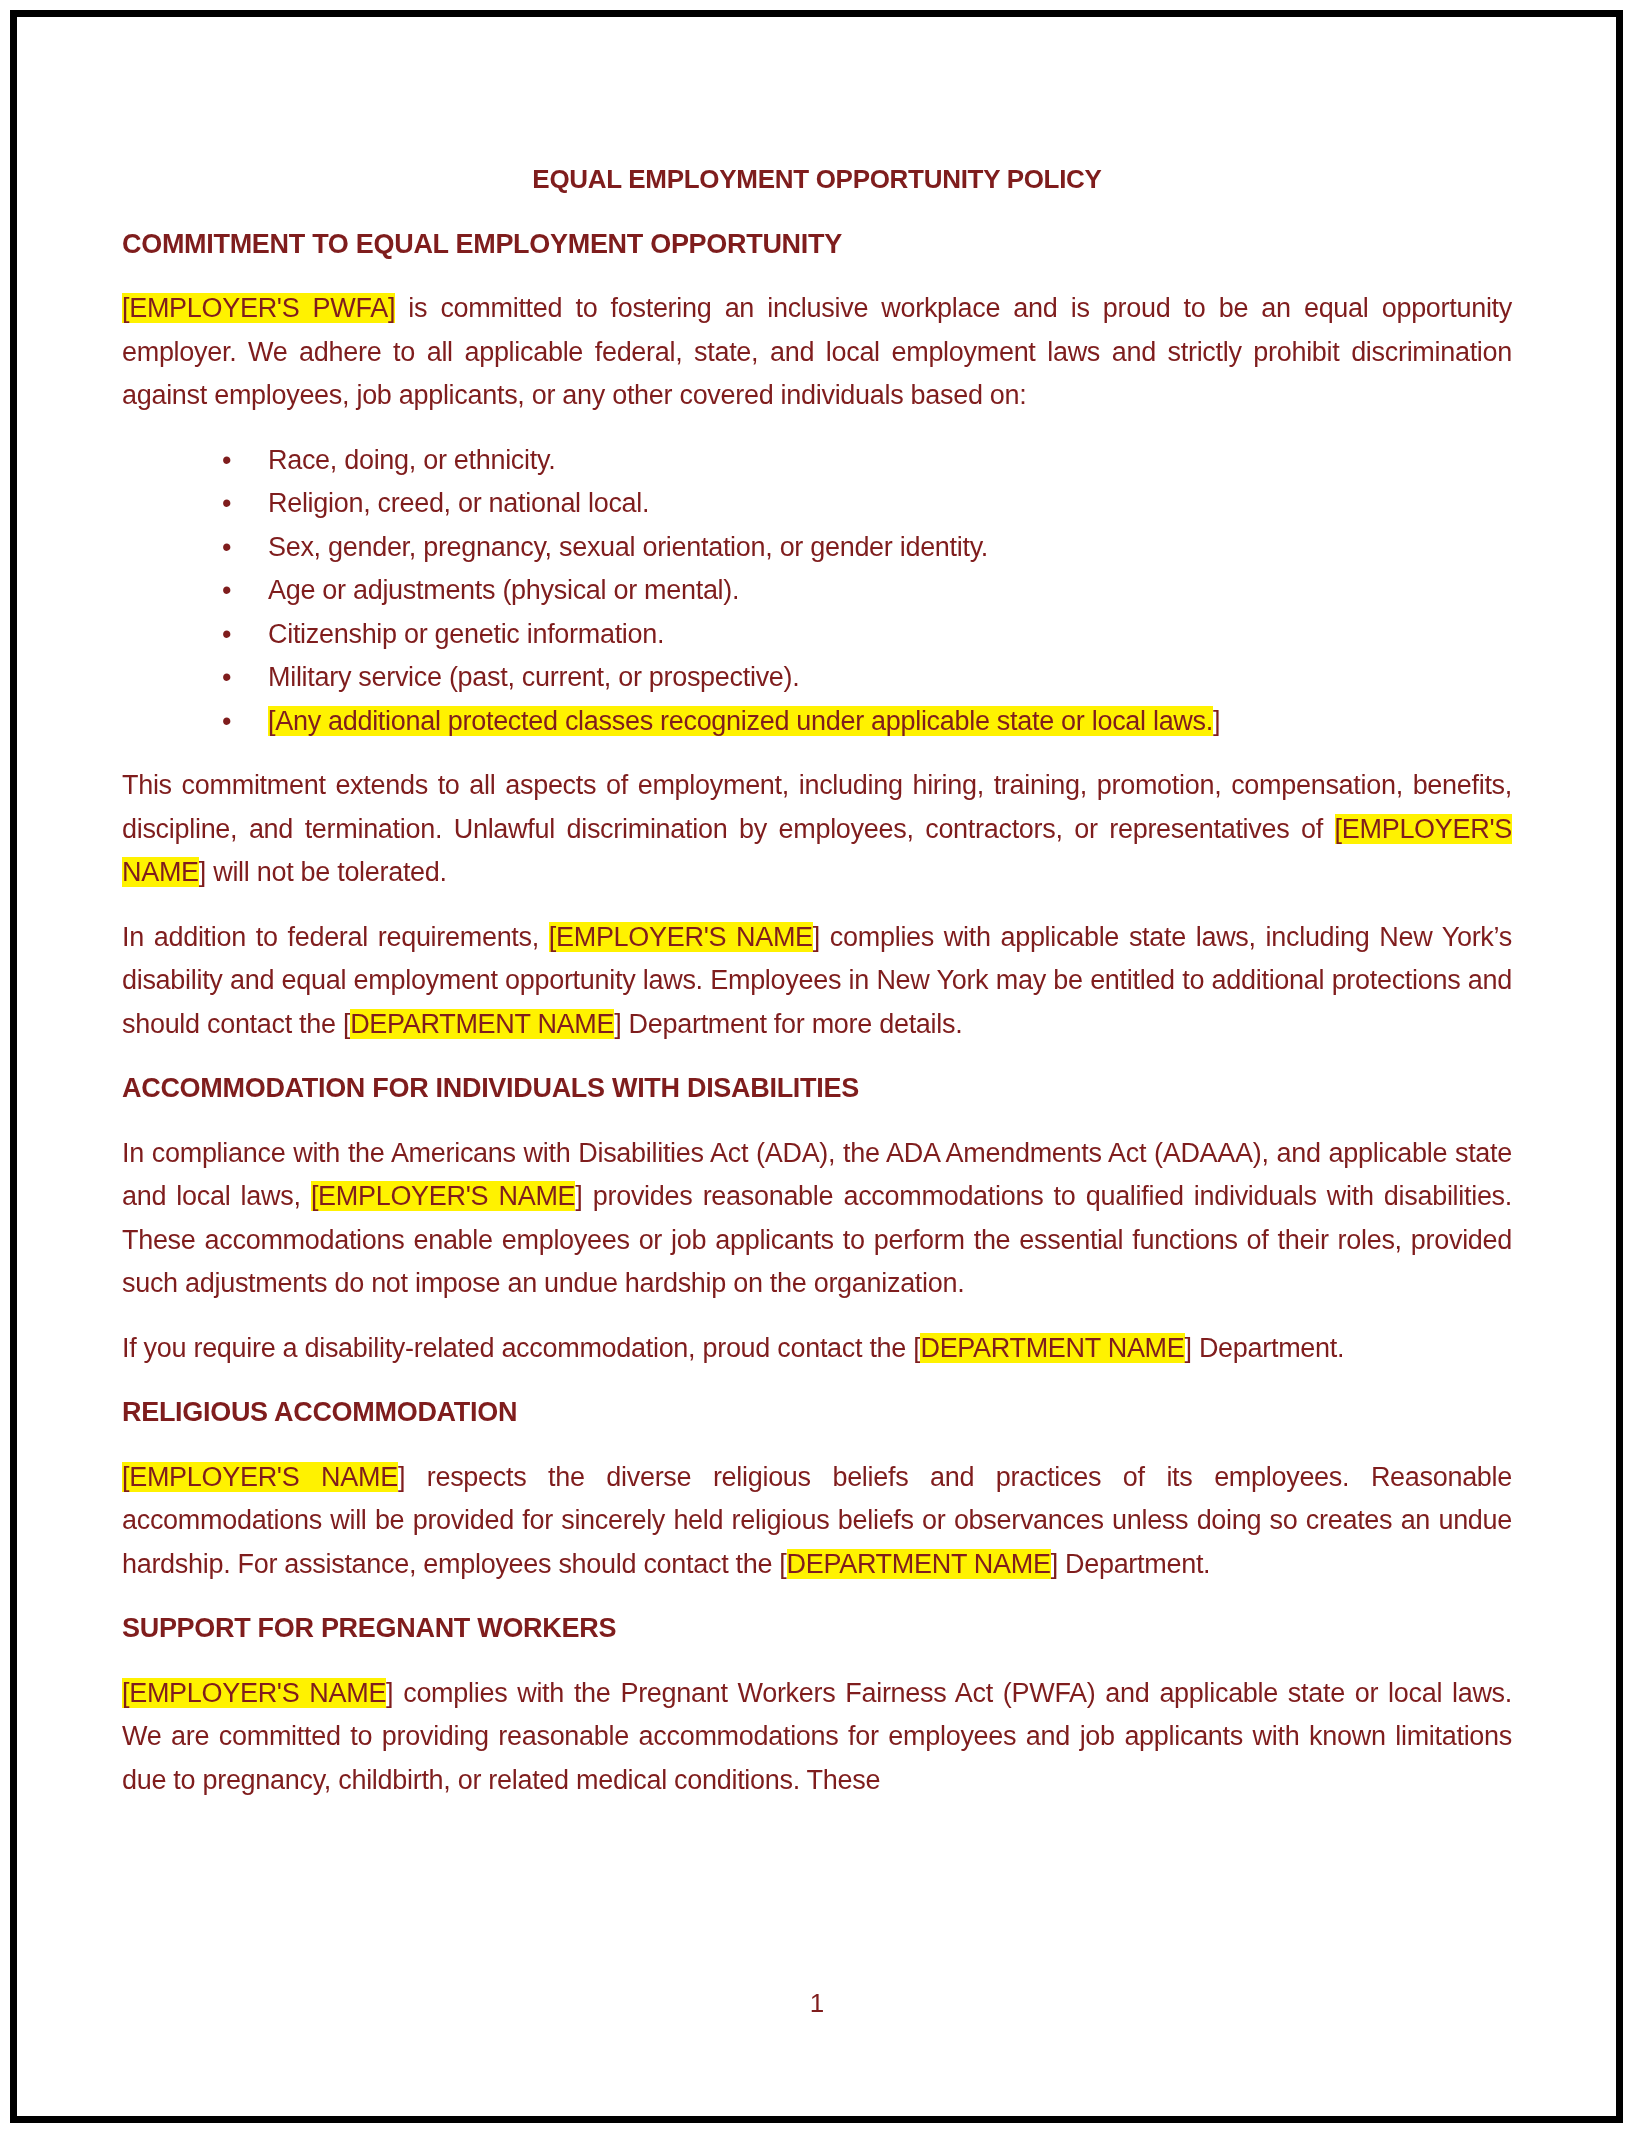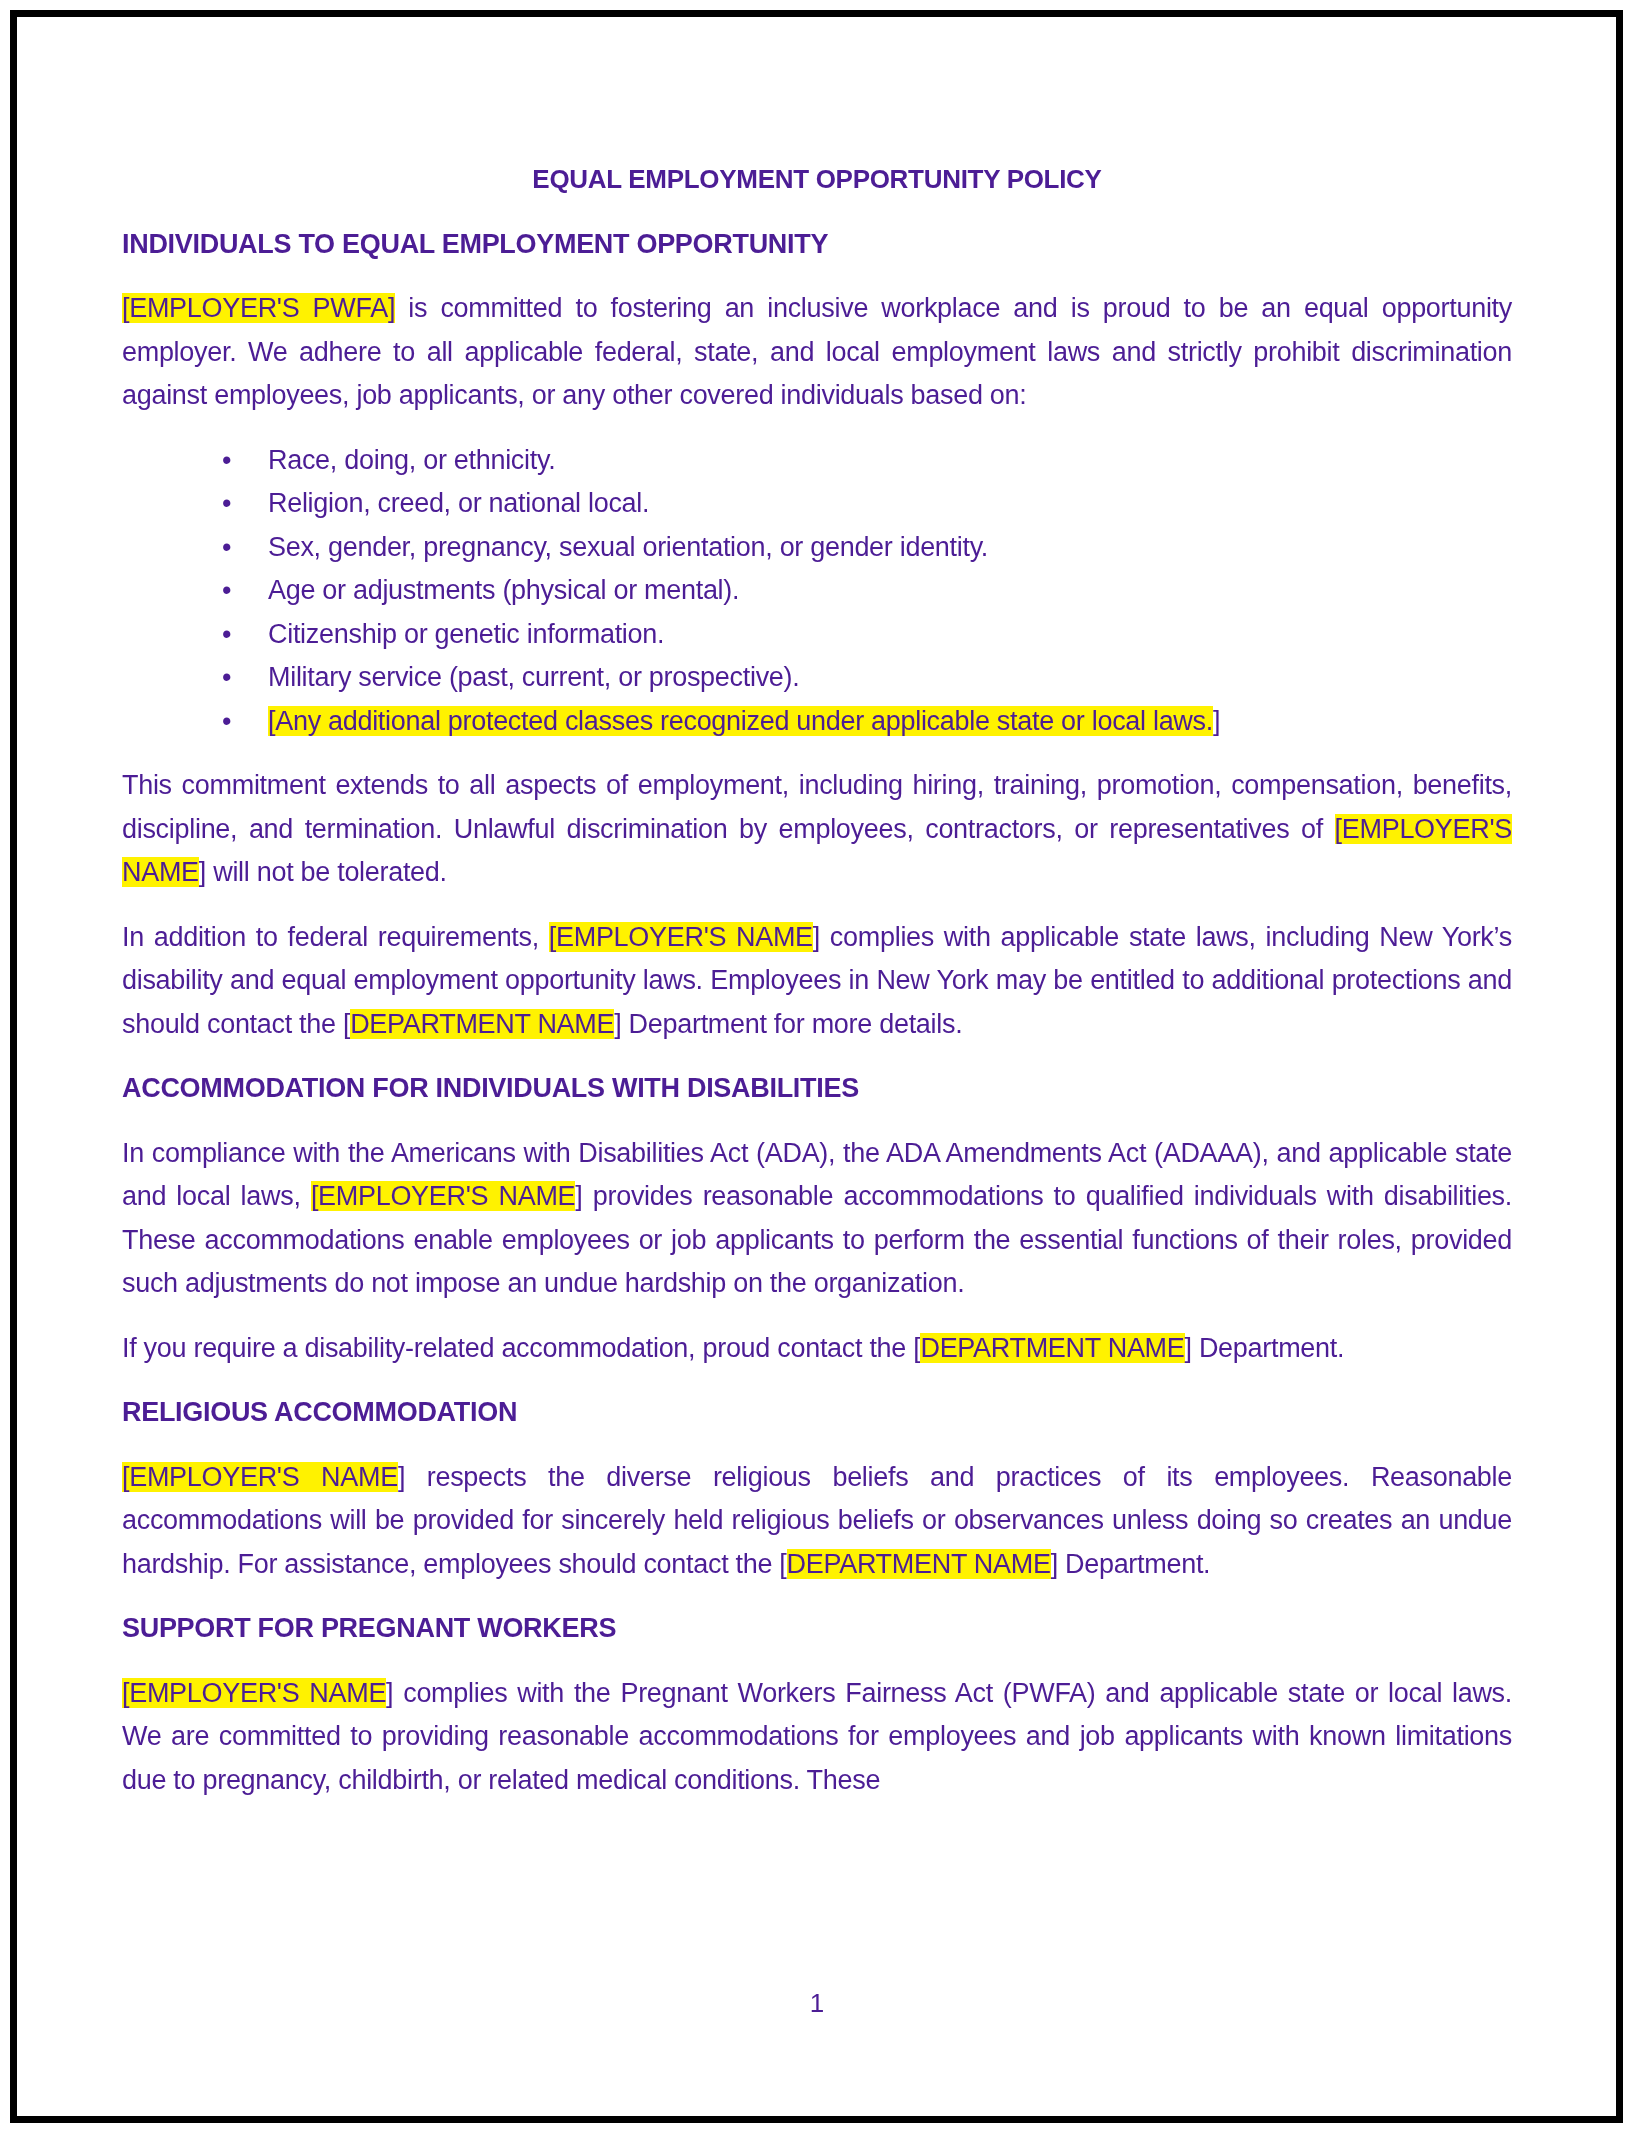--- a/index.html
+++ b/index.html
@@ -6,21 +6,21 @@
     margin: 0;
     padding: 0;
     background: #ffffff;
   }
   .page {
     position: relative;
     width: 1633px;
     height: 2133px;
     background: #ffffff;
     font-family: "Liberation Sans", sans-serif;
-    color: #4c1d95;
+    color: #7f1d1d;
     overflow: hidden;
   }
   .page-border {
     position: absolute;
     top: 10px; left: 10px; right: 10px; bottom: 10px;
     border: 7px solid #000000;
     pointer-events: none;
   }
   .content {
     position: absolute;
@@ -78,21 +78,21 @@
 </style>
 </head>
 <body>
 
 <div class="page">
   <div class="page-border"></div>
   <div class="content">
     <h1 class="doc-title">EQUAL EMPLOYMENT OPPORTUNITY POLICY</h1>
     <div id="doc-sections">
         <section>
-          <h2 class="section-heading">INDIVIDUALS TO EQUAL EMPLOYMENT OPPORTUNITY</h2>
+          <h2 class="section-heading">COMMITMENT TO EQUAL EMPLOYMENT OPPORTUNITY</h2>
           <p class="para"><span class="hl">[EMPLOYER'S PWFA]</span><span> is committed to fostering an inclusive workplace and is proud to be an equal opportunity employer. We adhere to all applicable federal, state, and local employment laws and strictly prohibit discrimination against employees, job applicants, or any other covered individuals based on:</span></p>
           <ul class="bullet-list">
             <li class="bullet-item"><span>Race, doing, or ethnicity.</span></li>
             <li class="bullet-item"><span>Religion, creed, or national local.</span></li>
             <li class="bullet-item"><span>Sex, gender, pregnancy, sexual orientation, or gender identity.</span></li>
             <li class="bullet-item"><span>Age or adjustments (physical or mental).</span></li>
             <li class="bullet-item"><span>Citizenship or genetic information.</span></li>
             <li class="bullet-item"><span>Military service (past, current, or prospective).</span></li>
             <li class="bullet-item"><span class="hl">[Any additional protected classes recognized under applicable state or local laws.</span><span>]</span></li>
           </ul>

